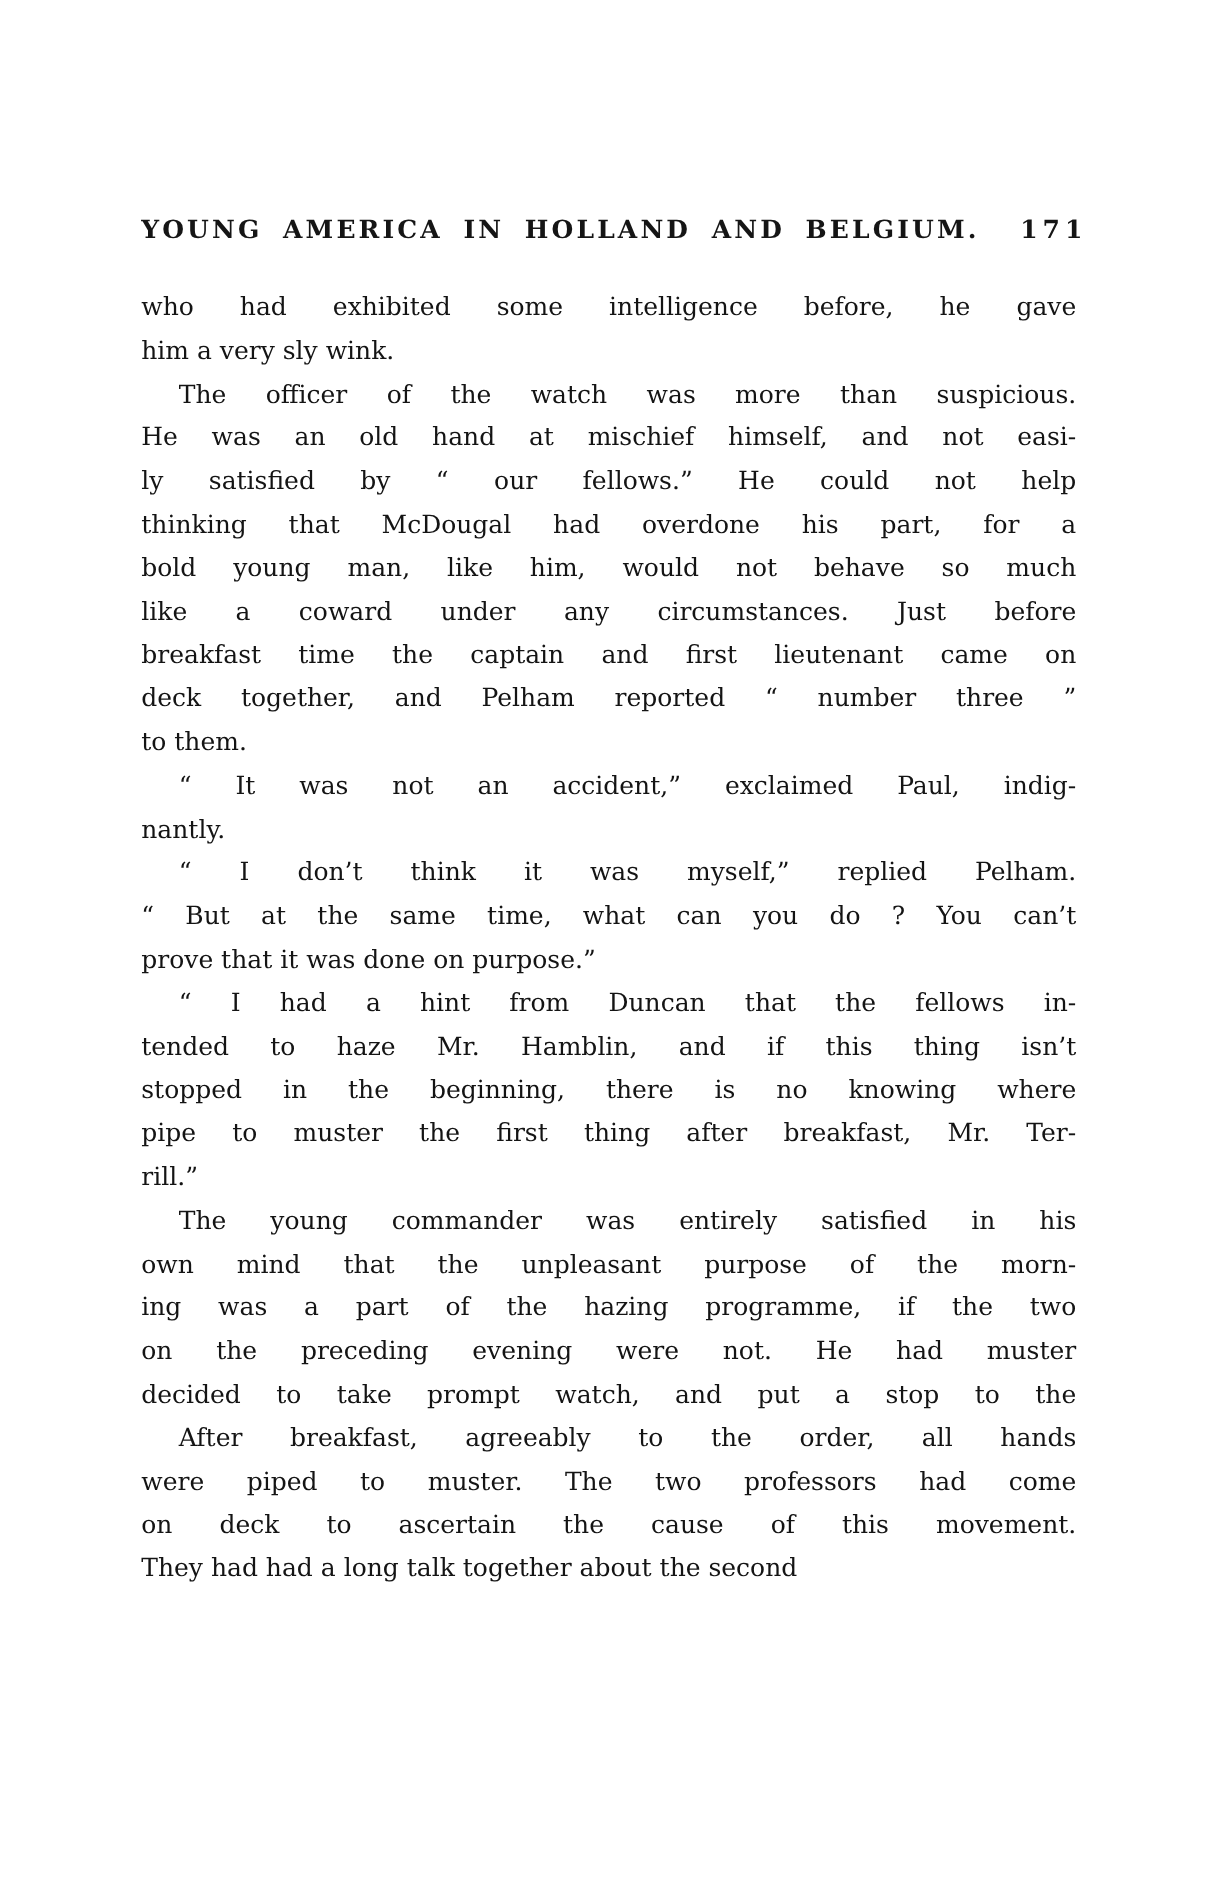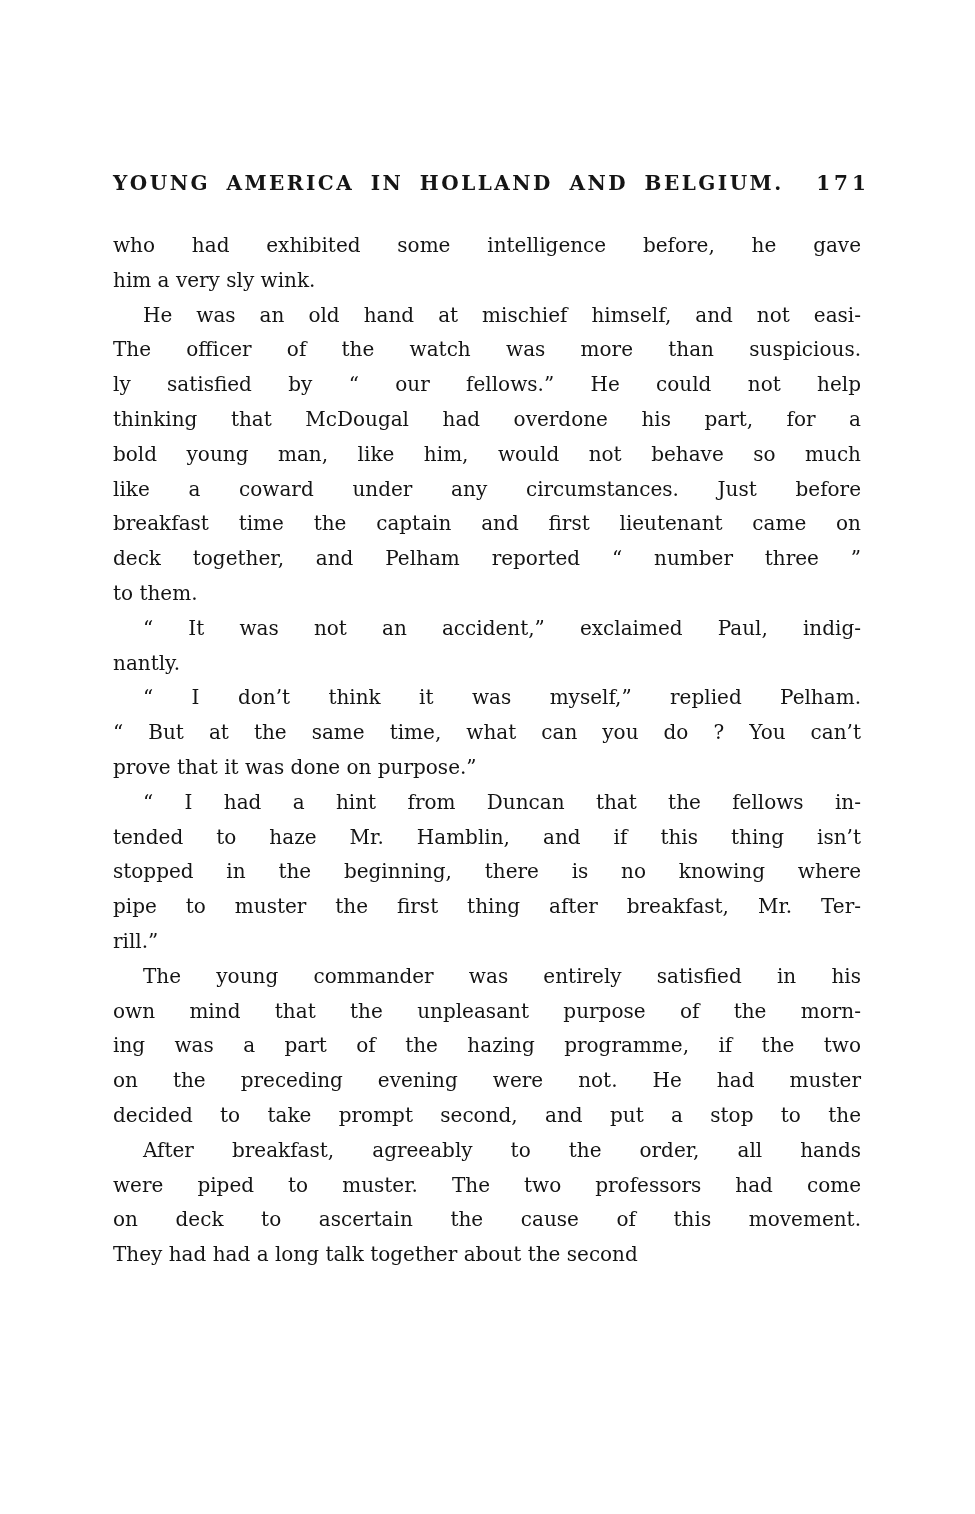--- a/index.html
+++ b/index.html
@@ -81,22 +81,22 @@
     <span class="page-num">171</span>
   </div>
 
   <div class="body-text">
 
   <div class="para">
         <div class="line">who had exhibited some intelligence before, he gave</div>
         <div class="line last">him a very sly wink.</div>
       </div>
       <div class="para indent">
+        <div class="line">The officer of the watch was more than suspicious.</div>
         <div class="line">He was an old hand at mischief himself, and not easi-</div>
-        <div class="line">The officer of the watch was more than suspicious.</div>
         <div class="line">ly satisfied by “ our fellows.” He could not help</div>
         <div class="line">thinking that McDougal had overdone his part, for a</div>
         <div class="line">bold young man, like him, would not behave so much</div>
         <div class="line">like a coward under any circumstances. Just before</div>
         <div class="line">breakfast time the captain and first lieutenant came on</div>
         <div class="line">deck together, and Pelham reported “ number three ”</div>
         <div class="line last">to them.</div>
       </div>
       <div class="para indent">
         <div class="line">“ It was not an accident,” exclaimed Paul, indig-</div>
@@ -112,21 +112,21 @@
         <div class="line">tended to haze Mr. Hamblin, and if this thing isn’t</div>
         <div class="line">stopped in the beginning, there is no knowing where</div>
         <div class="line">pipe to muster the first thing after breakfast, Mr. Ter-</div>
         <div class="line last">rill.”</div>
       </div>
       <div class="para indent">
         <div class="line">The young commander was entirely satisfied in his</div>
         <div class="line">own mind that the unpleasant purpose of the morn-</div>
         <div class="line">ing was a part of the hazing programme, if the two</div>
         <div class="line">on the preceding evening were not. He had muster</div>
-        <div class="line">decided to take prompt second, and put a stop to the</div>
+        <div class="line">decided to take prompt watch, and put a stop to the</div>
       </div>
       <div class="para indent">
         <div class="line">After breakfast, agreeably to the order, all hands</div>
         <div class="line">were piped to muster. The two professors had come</div>
         <div class="line">on deck to ascertain the cause of this movement.</div>
         <div class="line last">They had had a long talk together about the second</div>
       </div>
     </div>
 
   <div class="footer">

